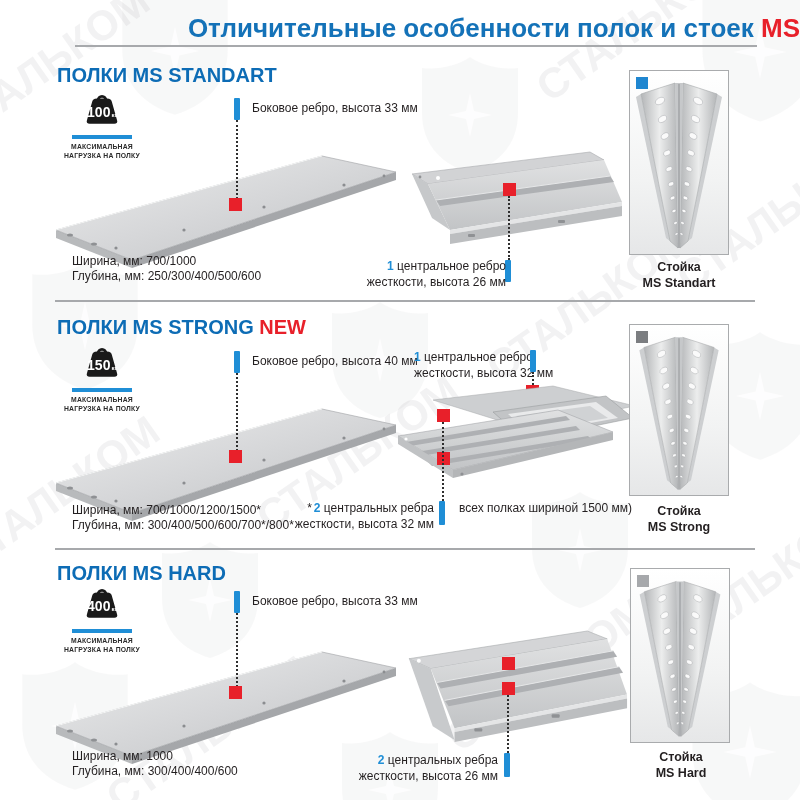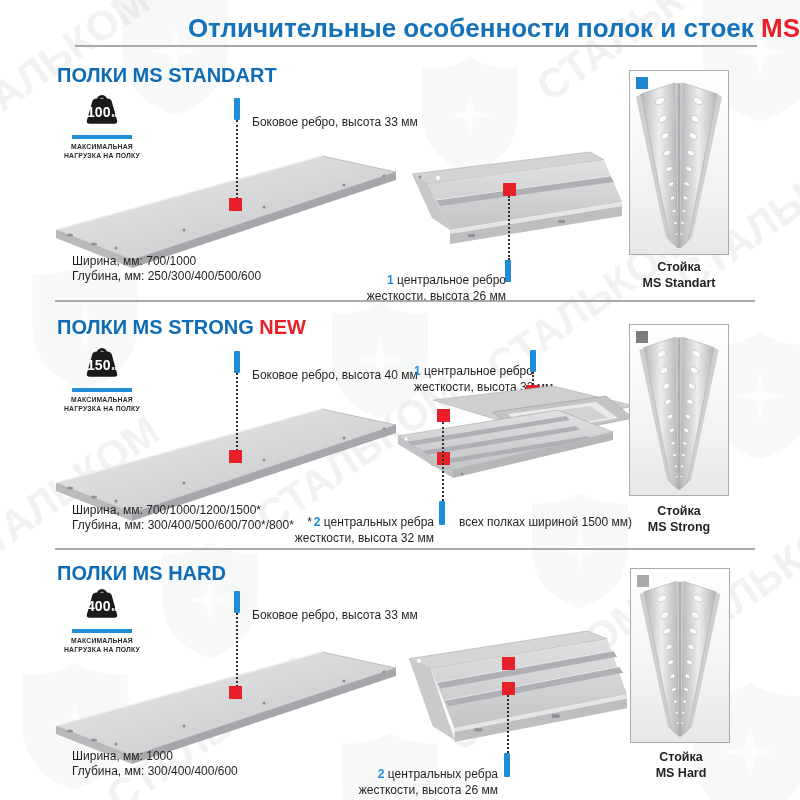--- a/index.html
+++ b/index.html
@@ -26,21 +26,21 @@
   .load-value { position:absolute; top:11px; left:0; right:0; text-align:center;
                 color:#fff; font-weight:bold; font-size:14px; line-height:14px; }
   .load-unit { font-size:6px; font-weight:bold; margin-left:1px; }
   .load-bar { height:4px; background:#1f8ed6; margin:1px 16px 4px; }
   .load-cap { font-size:6.8px; font-weight:bold; line-height:8.5px; letter-spacing:0.2px; color:#2b2b2b; }
 
   
   .bar { position:absolute; width:6px; background:#1f8ed6; border-radius:1px; }
   .dot-line { position:absolute; width:0; border-left:2px dotted #2e2e2e; }
   .red-sq { position:absolute; width:13px; height:13px; background:#e8202a; }
-  .ann { position:absolute; font-size:12px; line-height:16px; color:#231f20;margin-top:14px; }
+  .ann { position:absolute; font-size:12px; line-height:16px; color:#231f20; }
   .ann.right { text-align:right; }
   .ann .num { color:#1f8ed6; font-weight:bold; }
   .ann .pref { margin-right:2px; }
 
   .specs { position:absolute; font-size:12px; line-height:15px; color:#231f20; }
 
   
   .frame { position:absolute; border:1px solid #a9abad;
            background:linear-gradient(180deg,#ffffff 0%,#f2f3f3 60%,#e6e7e8 100%); }
   .frame > svg { position:absolute; left:50%; bottom:0; transform:translateX(-50%); }

